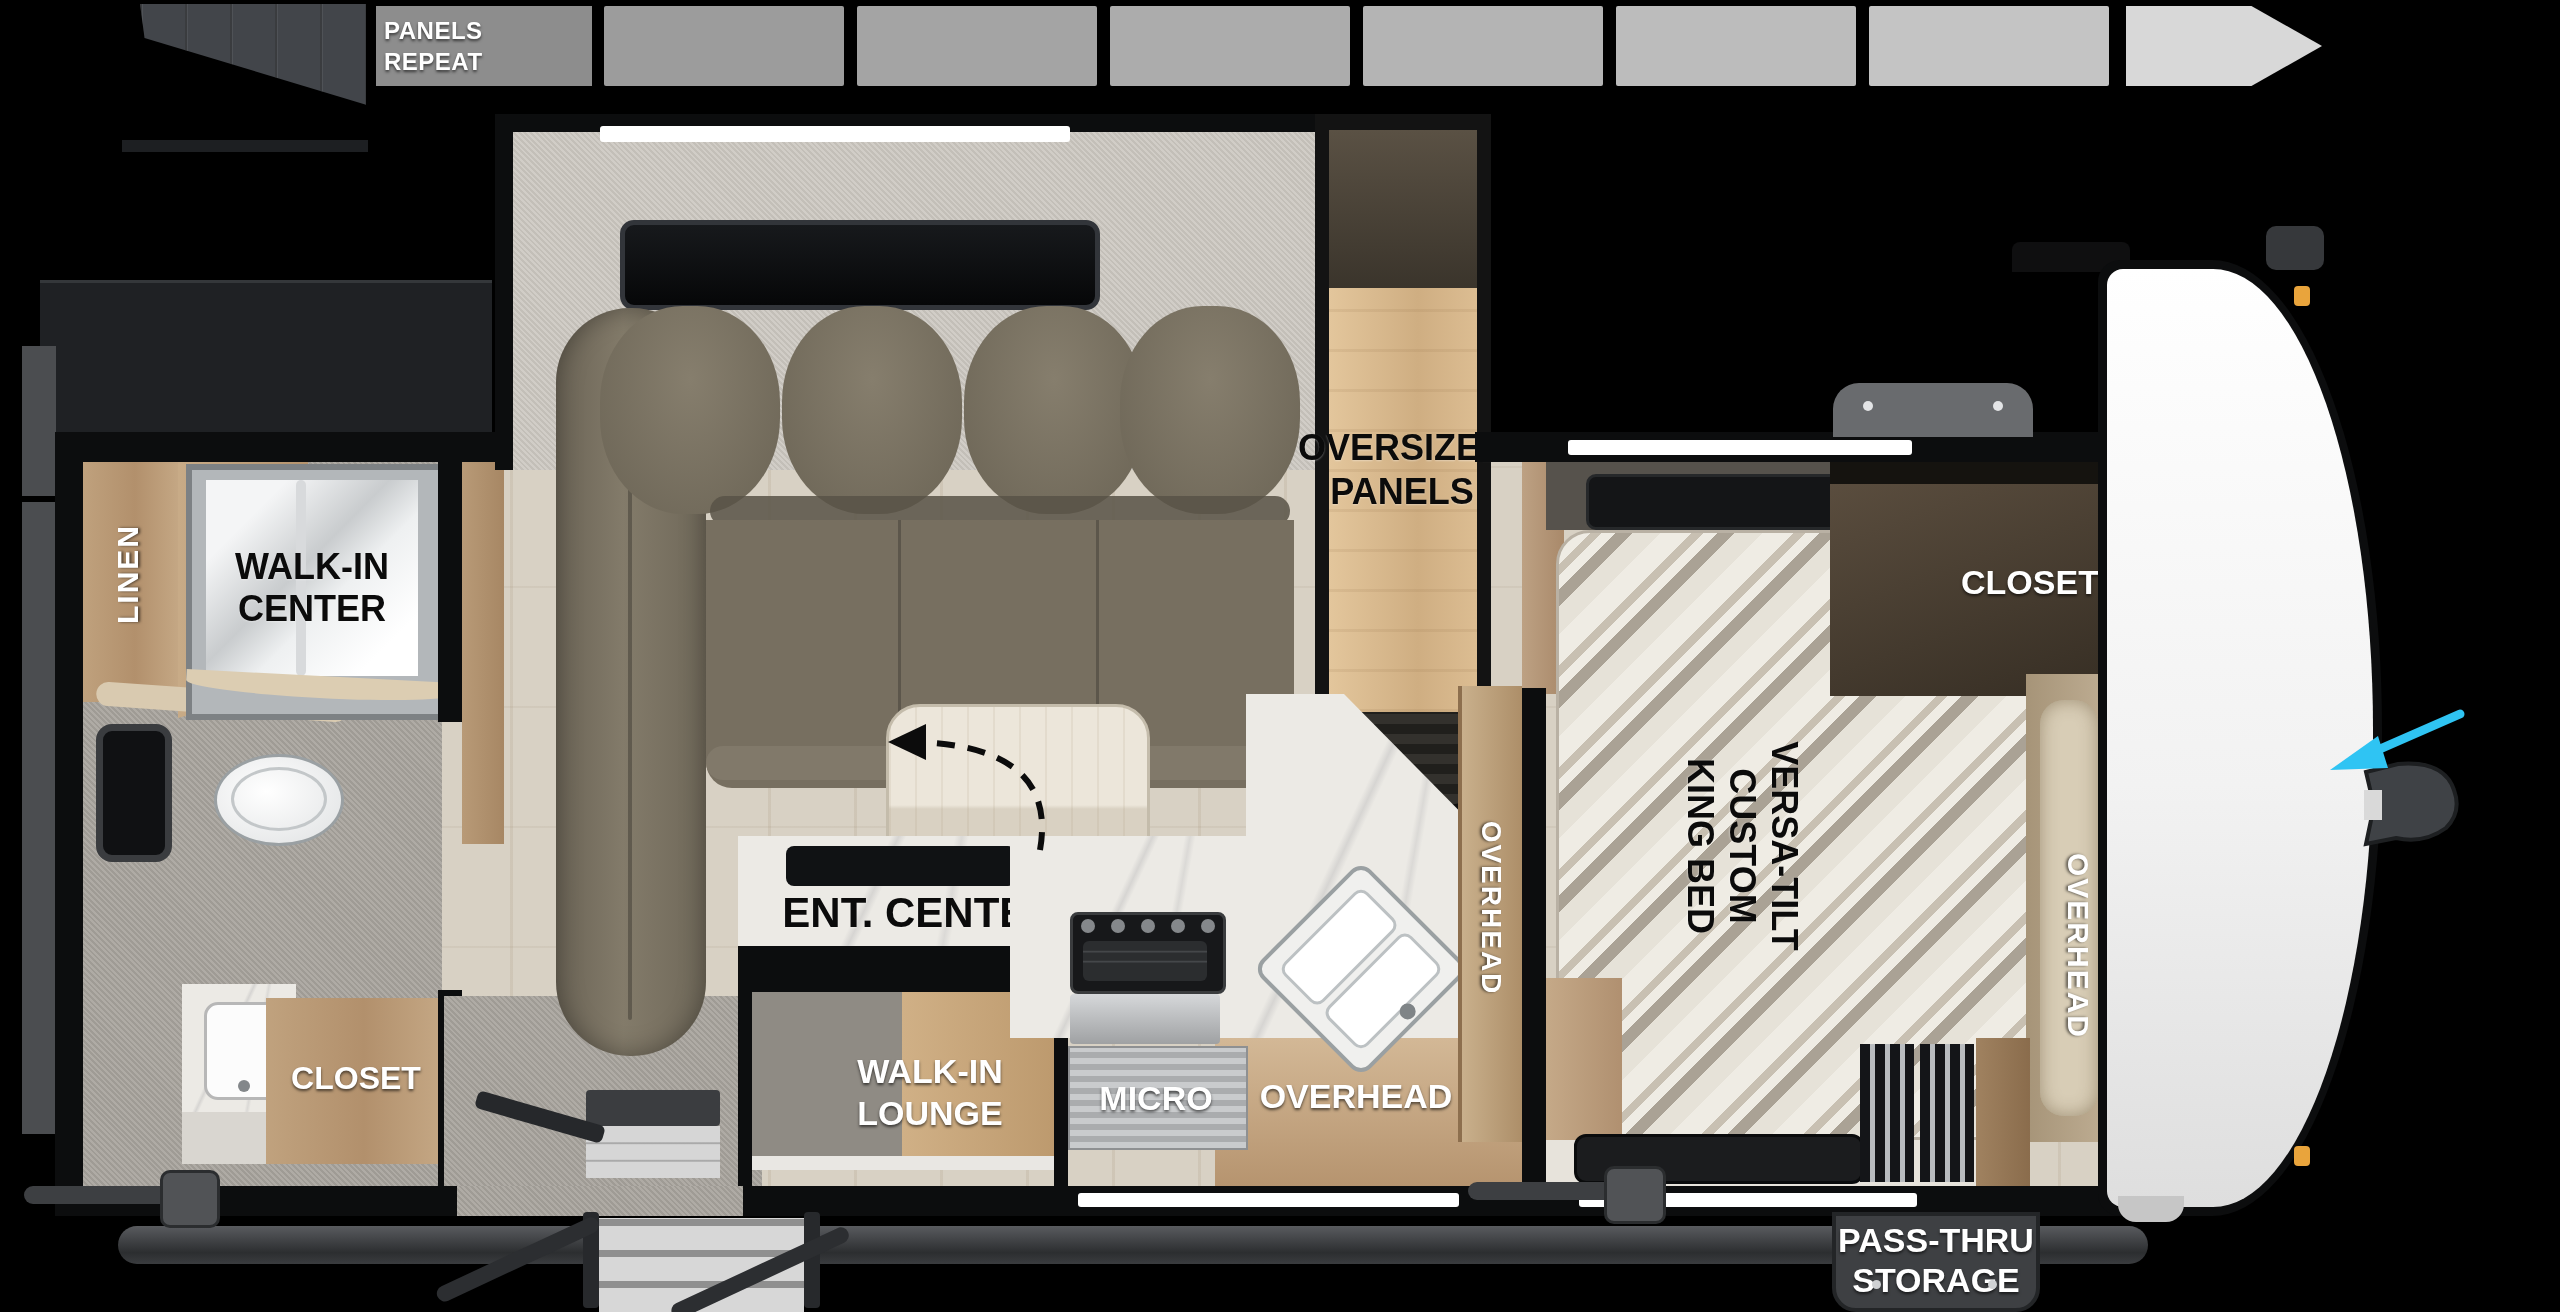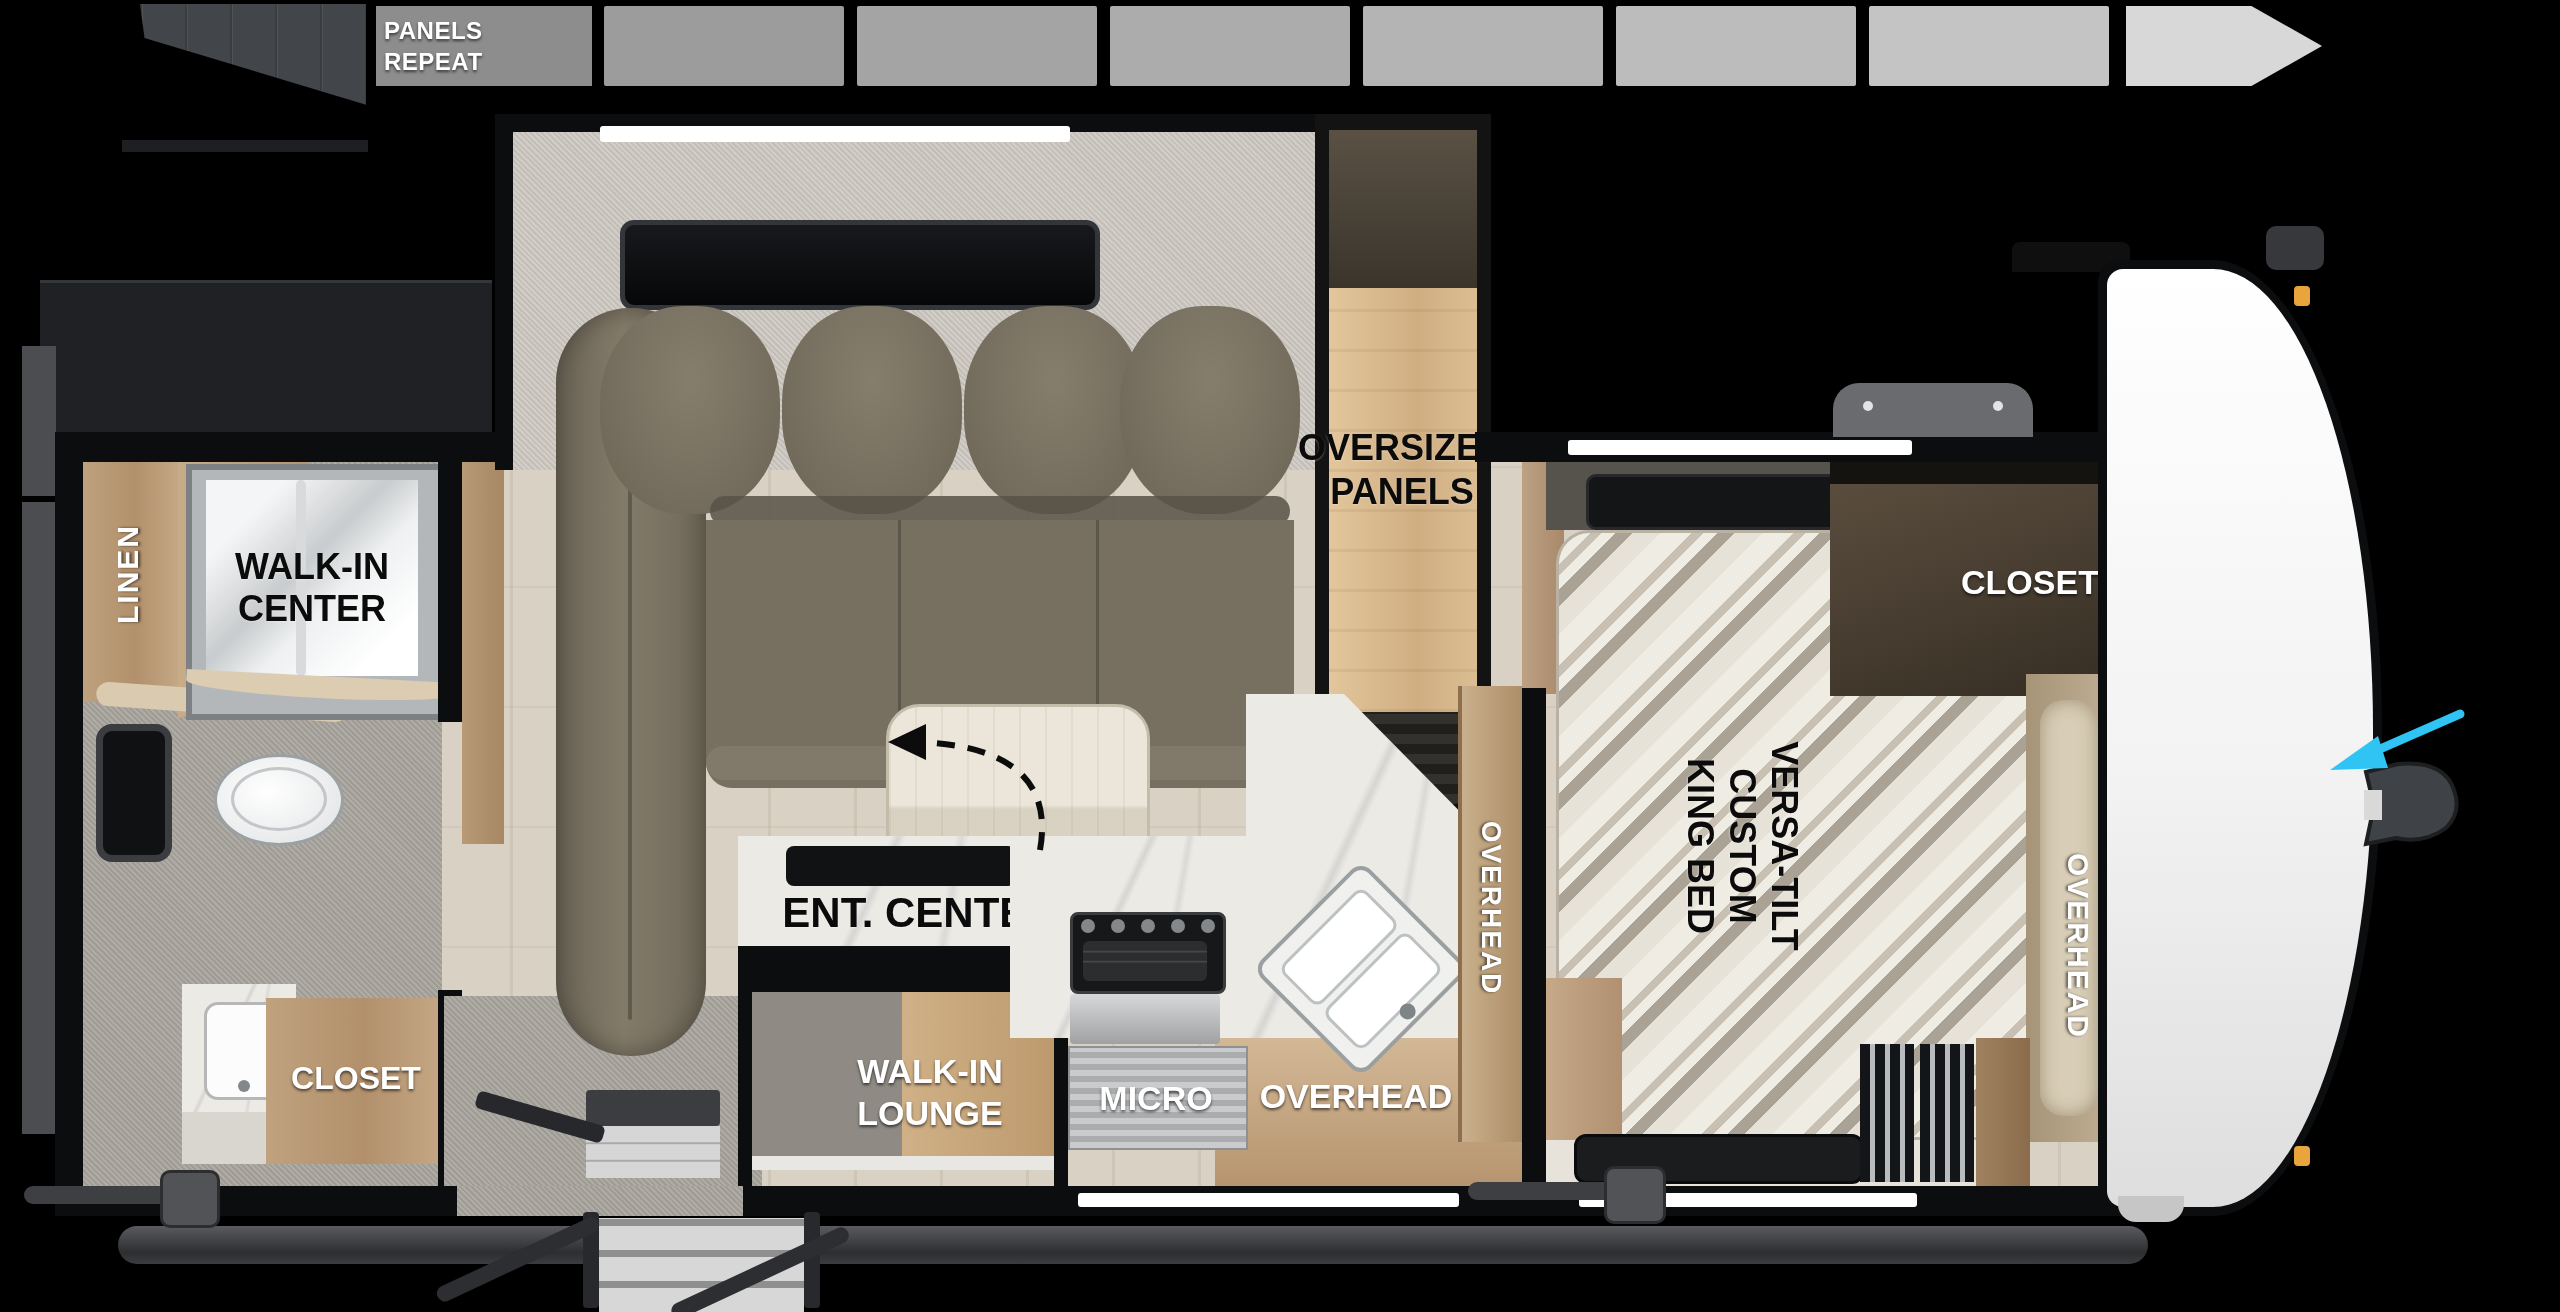--- a/index.html
+++ b/index.html
@@ -244,20 +244,28 @@
   <div class="abs" style="left:586px;top:1090px;width:134px;height:36px;background:#3b3d40;border-radius:4px;"></div>
   <div class="abs" style="left:586px;top:1126px;width:134px;height:52px;background:#d6d6d6;
               background-image:linear-gradient(0deg,transparent 30%,#9d9d9d 33%,transparent 36%,transparent 64%,#9d9d9d 67%,transparent 70%);"></div>
   <div class="abs" style="left:474px;top:1108px;width:132px;height:18px;background:#26282b;border-radius:6px;transform:rotate(16deg);"></div>
   <div class="abs" style="left:583px;top:1212px;width:16px;height:96px;background:#27292c;border-radius:4px;"></div>
   <div class="abs" style="left:804px;top:1212px;width:16px;height:96px;background:#27292c;border-radius:4px;"></div>
   <div class="abs" style="left:599px;top:1218px;width:205px;height:94px;background:repeating-linear-gradient(0deg,#d7d7d7 0 24px,#8f8f8f 24px 31px);"></div>
   <div class="abs" style="left:598px;top:1214px;width:177px;height:16px;background:#2c2e31;border-radius:8px;transform-origin:0 50%;transform:rotate(155deg);"></div>
   <div class="abs" style="left:848px;top:1224px;width:194px;height:16px;background:#2c2e31;border-radius:8px;transform-origin:0 50%;transform:rotate(155deg);"></div>
 
+  <div class="abs" style="left:1832px;top:1212px;width:200px;height:92px;background:#3e4043;border:4px solid #232527;border-radius:0 0 24px 24px;">
+    <div class="clbl white" style="left:100px;top:44px;font-size:34px;line-height:40px;">
+      <div>PASS-THRU</div>
+      <div>STORAGE</div>
+    </div>
+    <div class="abs" style="left:36px;top:64px;width:9px;height:9px;background:#cfd1d3;border-radius:50%;"></div>
+    <div class="abs" style="left:152px;top:64px;width:9px;height:9px;background:#cfd1d3;border-radius:50%;"></div>
+  </div>
 
   <div class="abs" style="left:1833px;top:383px;width:200px;height:54px;background:#696b6e;border-radius:26px 26px 0 0;">
     <div class="abs" style="left:30px;top:18px;width:10px;height:10px;background:#e3e4e6;border-radius:50%;"></div>
     <div class="abs" style="left:160px;top:18px;width:10px;height:10px;background:#e3e4e6;border-radius:50%;"></div>
   </div>
   <div class="abs" style="left:2012px;top:242px;width:118px;height:30px;background:#0f0f10;border-radius:8px 8px 0 0;"></div>
   <div class="abs" style="left:2098px;top:260px;width:284px;height:956px;background:#0c0d0e;border-radius:22px 170px 170px 22px / 22px 470px 470px 22px;">
     <div class="abs" style="left:9px;top:9px;width:266px;height:938px;background:linear-gradient(180deg,#ffffff,#f2f2f2 55%,#dedede);border-radius:16px 160px 160px 16px / 16px 460px 460px 16px;"></div>
   </div>
   <div class="abs" style="left:2266px;top:226px;width:58px;height:44px;background:#36383b;border-radius:10px;"></div>

